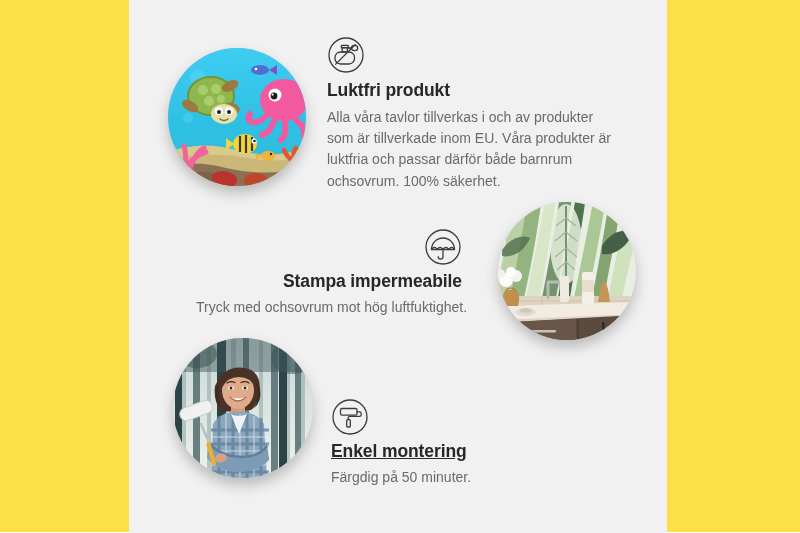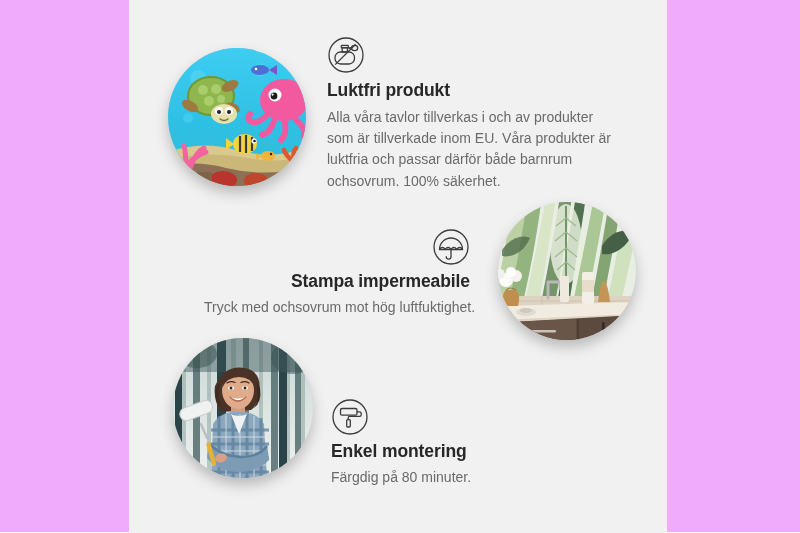--- a/index.html
+++ b/index.html
@@ -11,21 +11,21 @@
     width: 800px;
     height: 533px;
     overflow: hidden;
     font-family: "Liberation Sans", "DejaVu Sans", sans-serif;
   }
 
   #stage {
     position: relative;
     width: 800px;
     height: 532px;
-    background: #f0abfc;
+    background: #fde047;
   }
 
   
   .panel {
     position: absolute;
     left: 129px;
     top: 0;
     width: 538px;
     height: 533px;
     background: #f1f1f1;
@@ -64,38 +64,38 @@
     left: 327px;
     top: 36px;
     width: 292px;
     text-align: left;
   }
   #feature-odourless .icon-wrap { margin: 0 0 6px 0; }
   #feature-odourless .f-title { margin-bottom: 5px; }
 
   
   #feature-waterproof {
-    left: 204px;
+    left: 196px;
     top: 228px;
     width: 266px;
     text-align: right;
   }
   #feature-waterproof .icon-wrap { margin: 0 0 5px auto; }
   #feature-waterproof .f-title { margin-bottom: 4px; }
   #feature-waterproof .f-body { white-space: nowrap; }
 
   
   #feature-easy {
     left: 331px;
     top: 398px;
     width: 250px;
     text-align: left;
   }
   #feature-easy .icon-wrap { margin: 0 0 5px 0; }
-  #feature-easy .f-title { margin-bottom: 4px; }
+  #feature-easy .f-title { margin-bottom: 4px; text-decoration: underline; }
 
   
   .photo {
     position: absolute;
     border-radius: 50%;
     overflow: hidden;
     box-shadow: 0 7px 13px rgba(60,60,60,0.30);
     background: #cfcfcf;
   }
   .photo .scene { position:absolute; inset:0; }
@@ -419,16 +419,16 @@
   <div class="feature" id="feature-easy">
     <span class="icon-wrap">
       <svg viewBox="0 0 38 38" aria-hidden="true">
         <circle cx="19" cy="19" r="17" fill="none" stroke="#3c3c3c" stroke-width="1.3"></circle>
         <rect x="9.5" y="10.5" width="16.5" height="6.6" rx="1.6" fill="none" stroke="#3c3c3c" stroke-width="1.3"></rect>
         <path d="M26 13.8 h2.6 a1.6 1.6 0 0 1 1.6 1.6 v1.4 a1.6 1.6 0 0 1 -1.6 1.6 h-9.8 a1.6 1.6 0 0 0 -1.6 1.6 v1.6" fill="none" stroke="#3c3c3c" stroke-width="1.3" stroke-linecap="round"></path>
         <rect x="15.7" y="21.6" width="3.6" height="7.4" rx="1" fill="none" stroke="#3c3c3c" stroke-width="1.3"></rect>
       </svg>
     </span>
     <p class="f-title">Enkel montering</p>
-    <p class="f-body">Färgdig på 80 minuter.</p>
+    <p class="f-body">Färgdig på 50 minuter.</p>
   </div>
 
 </div>
 
 </body></html>

